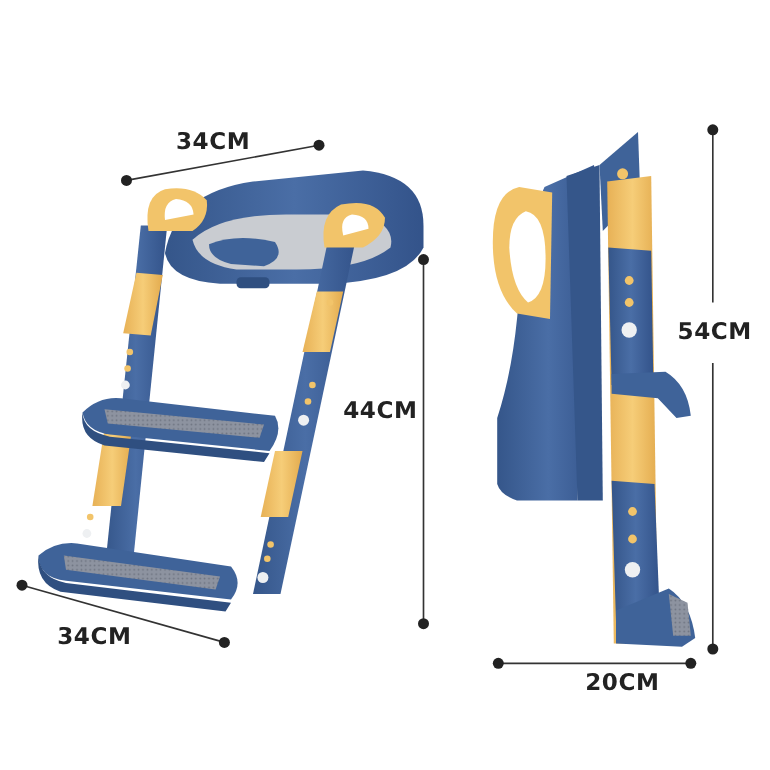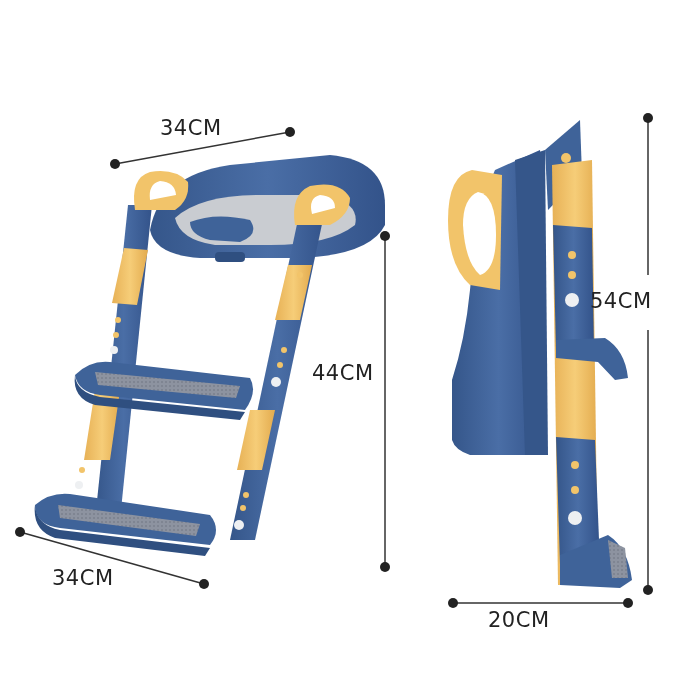--- a/index.html
+++ b/index.html
@@ -1,18 +1,18 @@
 <!DOCTYPE html>
 <html><head>
 <meta charset="utf-8">
 <style>
   html, body { margin:0; padding:0; background:#ffffff; }
   body { width:700px; height:700px; position:relative; overflow:hidden; font-family:"DejaVu Sans", sans-serif; }
   .stage { position:absolute; left:0; top:0; width:700px; height:700px; }
-  .label { position:absolute; font-weight:normal; font-size:21px; color:#222222; letter-spacing:0.5px; white-space:nowrap;text-align:center; }
+  .label { position:absolute; font-weight:bold; font-size:21px; color:#222222; letter-spacing:0.5px; white-space:nowrap;text-align:center; }
   svg { position:absolute; left:0; top:0; }
 </style>
 </head>
 <body>
 
 <div class="stage">
 <svg width="700" height="700" viewBox="0 0 700 700">
   <defs>
     <linearGradient id="blueG" x1="0" y1="0" x2="1" y2="0">
       <stop offset="0" stop-color="#35568a"></stop>
@@ -120,15 +120,15 @@
 
     <line x1="453" y1="603" x2="628" y2="603"></line>
     <circle cx="453" cy="603" r="5" stroke="none"></circle>
     <circle cx="628" cy="603" r="5" stroke="none"></circle>
   </g>
 </svg>
 
 <div class="label" style="left:160px; top:116px;">34CM</div>
 <div class="label" style="left:52px; top:566px;">34CM</div>
 <div class="label" style="left:312px; top:361px;">44CM</div>
-<div class="label" style="left:590px; top:289px;">54CM</div>
-<div class="label" style="left:488px; top:608px;">20CM</div>
+<div class="label" style="left:616px; top:289px;">54CM</div>
+<div class="label" style="left:532px; top:608px;">20CM</div>
 </div>
 
 </body></html>

